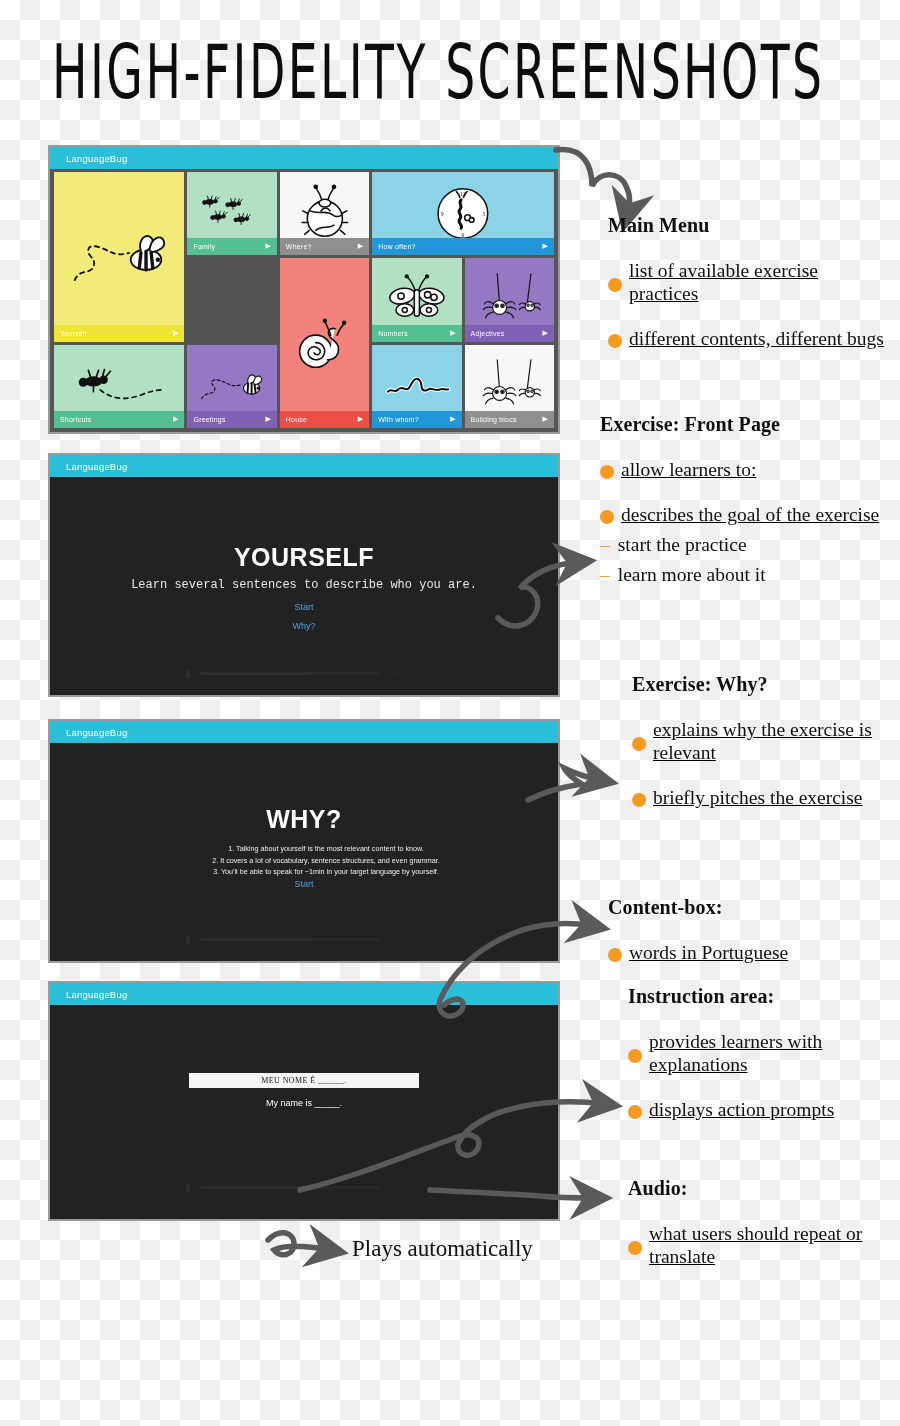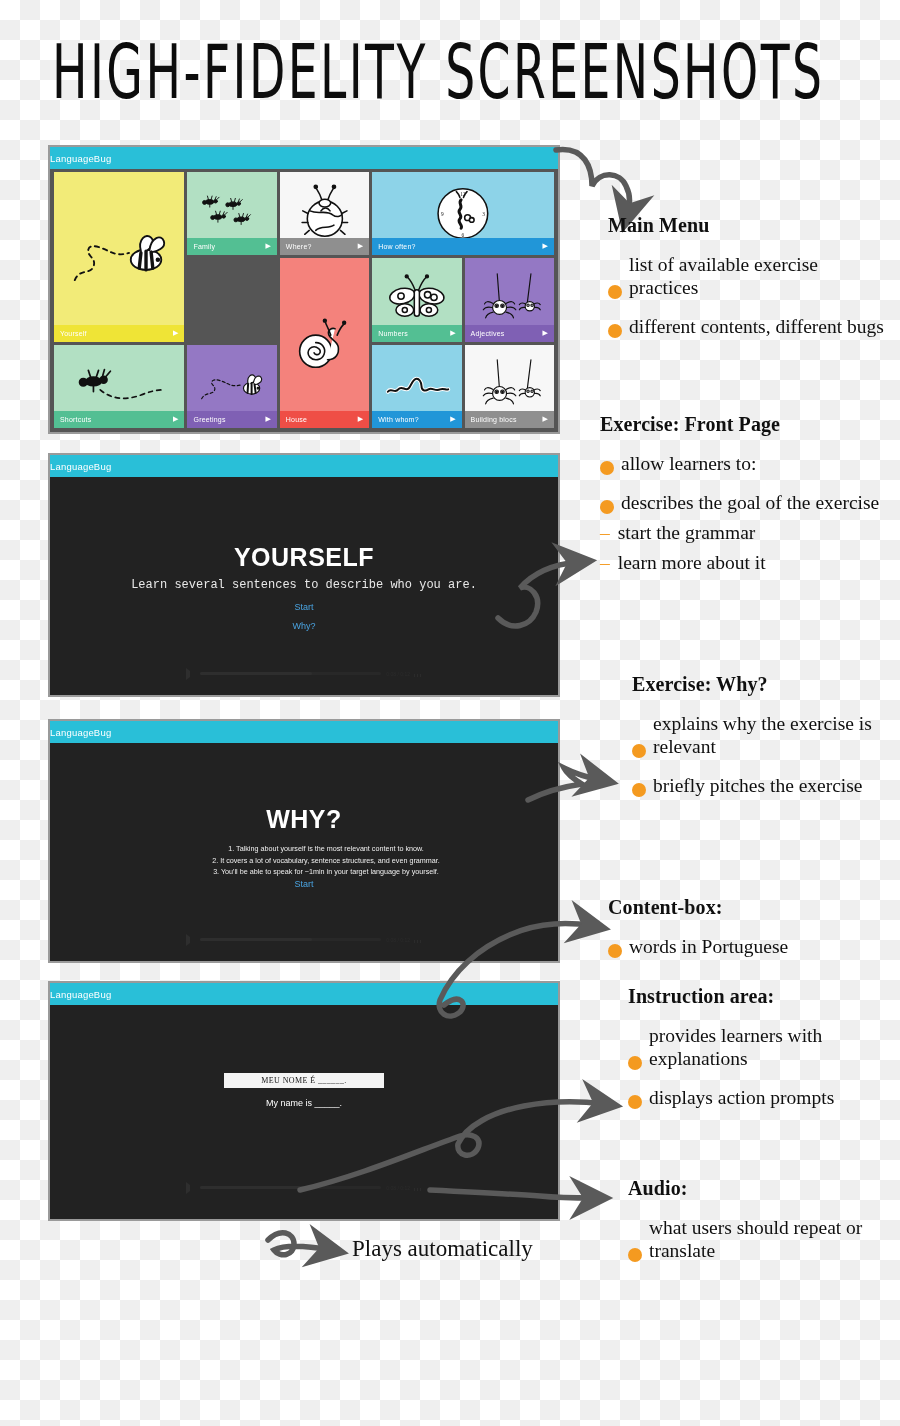--- a/index.html
+++ b/index.html
@@ -22,21 +22,21 @@
     color:#0d0d0d;font-weight:400;
     transform:scaleX(0.82) scaleY(1.18);transform-origin:left top;
     white-space:nowrap;
   }
 
   
   .screen{position:absolute;background:#222;border:2px solid #9a9a9a;box-sizing:border-box;}
   .titlebar{height:22px;background:#29bfd8;display:flex;align-items:center;}
   .titlebar .tb-label{
     font-family:"Liberation Sans",sans-serif;font-size:9.5px;color:#ffffff;
-    padding-left:0;letter-spacing:.2px;
+    padding-left:16px;letter-spacing:.2px;
   }
 
   
   #screen1{left:48px;top:145px;width:512px;height:289px;background:#555;}
   #grid{position:absolute;left:4px;top:25px;right:4px;bottom:4px;
         display:grid;gap:3px;
         grid-template-columns:1.46fr 1fr 1fr 1fr 1fr;
         grid-template-rows:1fr 1fr 1fr;}
   .tile{position:relative;overflow:hidden;display:flex;align-items:center;justify-content:center;}
   .tile .art{width:100%;height:100%;display:flex;align-items:center;justify-content:center;}
@@ -81,21 +81,21 @@
   }
   .why-list{
     position:absolute;left:0;right:0;text-align:center;
     font-family:"Liberation Sans",sans-serif;color:#efefef;font-size:7.2px;line-height:11.5px;
   }
   .why-list div{white-space:nowrap;margin-left:44px;}
 
   
   .content-box{
     position:absolute;left:50%;transform:translateX(-50%);top:68px;
-    width:160px;height:15px;background:#f4f4f4;
+    width:230px;height:15px;background:#f4f4f4;
     display:flex;align-items:center;justify-content:center;
     font-family:"Liberation Serif",serif;font-size:8px;color:#141414;letter-spacing:.4px;
   }
   .instruction{
     position:absolute;left:0;right:0;top:93px;text-align:center;
     font-family:"Liberation Sans",sans-serif;font-size:9px;color:#ffffff;
   }
 
   
   .audio-bar{position:absolute;left:50%;transform:translateX(-50%);bottom:16px;width:236px;height:11px;
@@ -106,21 +106,21 @@
   .audio-bar .tm{font-family:"Liberation Sans",sans-serif;font-size:5px;color:#343434;margin-left:5px;}
   .audio-bar .vol{margin-left:4px;width:8px;height:6px;background:
       linear-gradient(to right,#343434 1.5px,transparent 1.5px) 0 3px/3px 3px repeat-x;}
 
   
   .ann{position:absolute;}
   .ann h3{
     margin:0 0 4px 0;font-family:"Liberation Serif",serif;font-weight:bold;
     font-size:20px;color:#101010;letter-spacing:.1px;white-space:nowrap;
   }
-  .bullet{display:flex;align-items:flex-end;margin-top:16px;}
+  .bullet{display:flex;align-items:center;margin-top:22px;text-decoration:underline;}
   .bullet .dot{
     width:14px;height:14px;border-radius:50%;background:#f49a20;flex:0 0 14px;margin-top:5px;
   }
   .bullet .txt{
     margin-left:7px;font-family:"Liberation Serif",serif;font-size:19.5px;line-height:23px;color:#101010;
   }
   .dash{display:flex;align-items:flex-start;margin-top:7px;}
   .dash .dh{color:#f49a20;font-family:"Liberation Serif",serif;font-size:19.5px;line-height:23px;flex:0 0 auto;}
   .dash .txt{margin-left:8px;font-family:"Liberation Serif",serif;font-size:19.5px;line-height:23px;color:#101010;}
 
@@ -476,21 +476,21 @@
   <div class="bullet">
     <span class="dot"></span>
     <span class="txt">allow learners to:</span>
   </div>
   <div class="bullet">
     <span class="dot"></span>
     <span class="txt">describes the goal of the exercise</span>
   </div>
   <div class="dash">
     <span class="dh">–</span>
-    <span class="txt">start the grammar</span>
+    <span class="txt">start the practice</span>
   </div>
   <div class="dash">
     <span class="dh">–</span>
     <span class="txt">learn more about it</span>
   </div>
 </div>
 
 <div class="ann" id="a-why">
   <h3>Exercise: Why?</h3>
   <div class="bullet">

